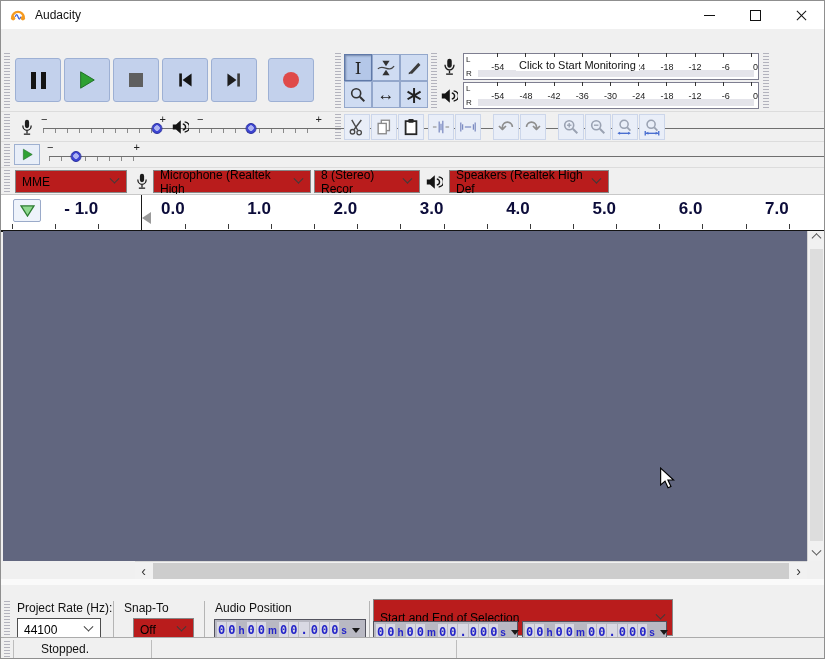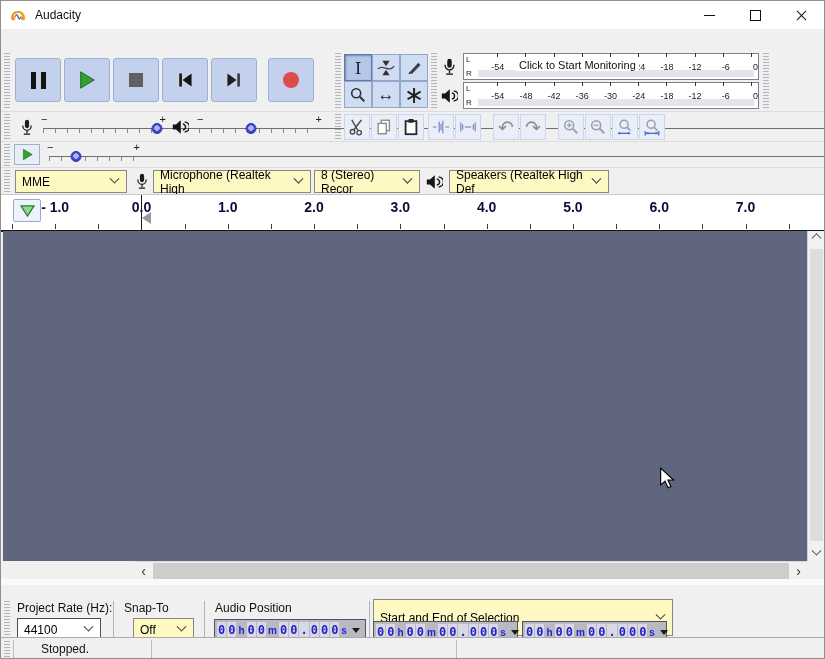--- a/index.html
+++ b/index.html
@@ -55,29 +55,29 @@
   .slider .ticks{position:absolute;left:0;right:0;top:9px;height:4px;background:repeating-linear-gradient(to right,#8a8a8a 0 1px,rgba(0,0,0,0) 1px 12px);}
   .slider .minus{position:absolute;left:-2px;top:-7px;font-size:11px;color:#222;}
   .slider .plus{position:absolute;right:-3px;top:-7px;font-size:11px;color:#222;}
   .thumb{position:absolute;top:3px;width:11px;height:11px;border-radius:50%;transform:translateX(-50%);
          background:radial-gradient(circle at 50% 45%, #aeb4f2 0 2.5px, #3d45d2 3px);border:1px solid #262ca0;box-sizing:border-box;}
   
   .ebtn{position:absolute;top:2px;width:26px;height:26px;background:#e9eef8;border:1px solid #ccd6ea;box-sizing:border-box;
         display:flex;align-items:center;justify-content:center;}
   .undo-glyph{font-size:19px;line-height:16px;color:#8f8f8f;font-family:"DejaVu Sans",sans-serif;}
   
-  .combo{position:absolute;top:2px;height:23px;background:#fef9c3;border:1px solid #878787;box-sizing:border-box;
+  .combo{position:absolute;top:2px;height:23px;background:#b91c1c;border:1px solid #878787;box-sizing:border-box;
          display:flex;align-items:center;font-size:12px;color:#000;padding-left:6px;}
   .combo .chev{margin-left:auto;margin-right:8px;width:6px;height:6px;border-right:1.4px solid #3c3c3c;border-bottom:1.4px solid #3c3c3c;
                transform:rotate(45deg) translate(-2px,-2px);}
   .devicon{position:absolute;top:3px;width:22px;height:22px;display:flex;align-items:center;justify-content:center;}
   
   .ruler{position:absolute;left:0;top:193px;width:100%;height:35px;background:#ffffff;border-top:1px solid #c8c8c8;border-bottom:2px solid #141414;box-sizing:content-box;}
   .ruler-nums{position:absolute;left:11px;top:4px;display:flex;}
-  .ruler-num{width:86.3px;text-align:center;font-size:14px;font-weight:bold;color:#0c0c3a;}
+  .ruler-num{width:86.3px;text-align:right;font-size:17px;font-weight:bold;color:#0c0c3a;}
   .ruler-ticks{position:absolute;left:11px;right:0;bottom:1px;height:5px;
                background:repeating-linear-gradient(to right,#3a3a3a 0 1px,rgba(0,0,0,0) 1px 43.15px);}
   .tl-btn{position:absolute;left:12px;top:4px;width:26px;height:21px;background:#eef3fb;border:1px solid #9aaac9;border-radius:2px;
           display:flex;align-items:center;justify-content:center;}
   .playhead{position:absolute;left:140px;top:0;width:1px;height:35px;background:#1a1a1a;}
   .ph-flag{position:absolute;left:141px;top:17px;width:0;height:0;border-top:6px solid transparent;border-bottom:6px solid transparent;border-right:9px solid #9a9a9a;}
   
   .track{position:absolute;left:2px;top:230px;width:804px;height:330px;background:#61667f;}
   .vscroll{position:absolute;left:806px;top:230px;width:18px;height:330px;background:#f1f1f1;border-left:1px solid #d2d2d2;box-sizing:border-box;}
   .vs-btn{position:absolute;left:0;width:100%;height:16px;display:flex;align-items:center;justify-content:center;}

